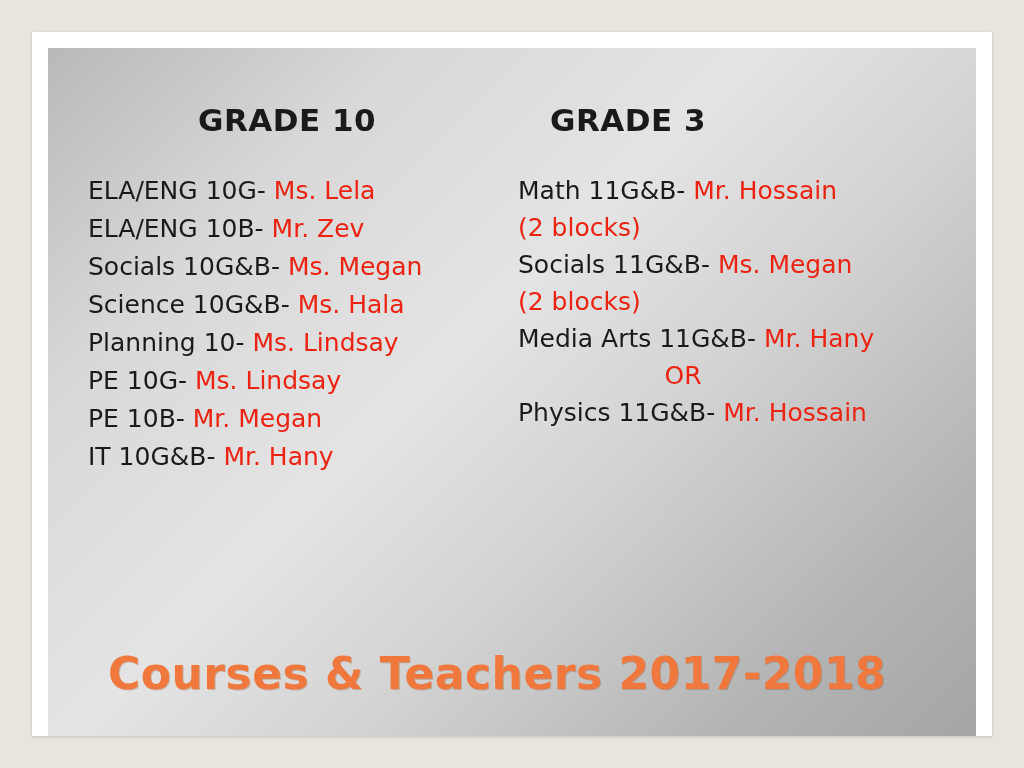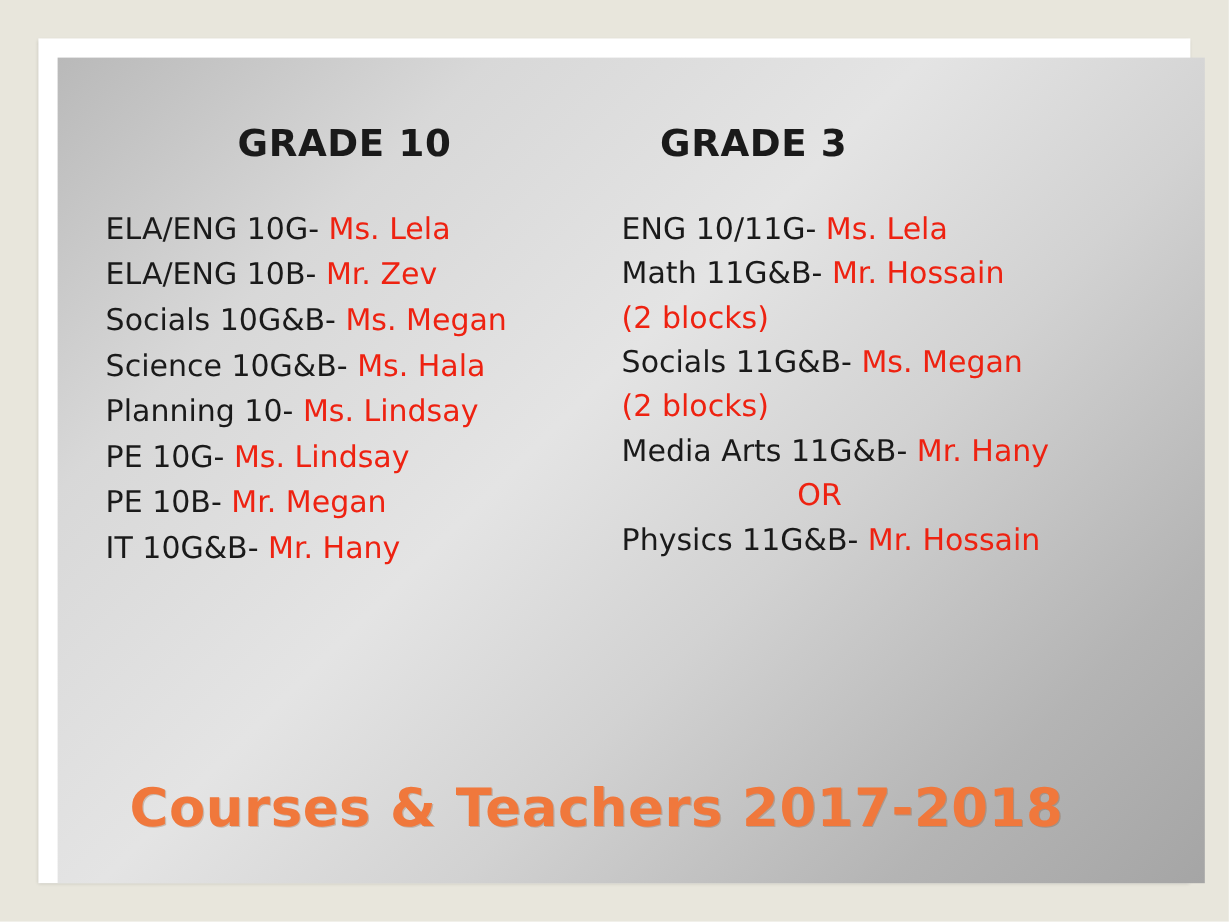--- a/index.html
+++ b/index.html
@@ -22,21 +22,20 @@
     background: #ffffff;
     box-shadow: 0 1px 3px rgba(0,0,0,0.18);
   }
   .slide-body {
     position: absolute;
     left: 16px;
     top: 16px;
     width: 928px;
     height: 688px;
     background: linear-gradient(135deg, #b9b9b9 0%, #d8d8d8 22%, #e4e4e4 44%, #d2d2d2 62%, #b4b4b4 84%, #a5a5a5 100%);
-    padding-left: 28px;
   }
   .columns {
     position: absolute;
     left: 0;
     top: 0;
     width: 928px;
     height: 616px;
   }
   .col {
     position: absolute;
@@ -128,24 +127,20 @@
         <div class="line">
           <span>IT 10G&amp;B-</span>
           <span class="teacher">Mr. Hany</span>
         </div>
       </div>
 
       <div class="col col-right">
         <div class="col-heading">GRADE 3</div>
 
         <div class="line">
-          <span>ENG 10/11G-</span>
-          <span class="teacher">Ms. Lela</span>
-        </div>
-        <div class="line">
           <span>Math 11G&amp;B-</span>
           <span class="teacher">Mr. Hossain</span>
         </div>
         <div class="line note">(2 blocks)</div>
         <div class="line">
           <span>Socials 11G&amp;B-</span>
           <span class="teacher">Ms. Megan</span>
         </div>
         <div class="line note">(2 blocks)</div>
         <div class="line">

